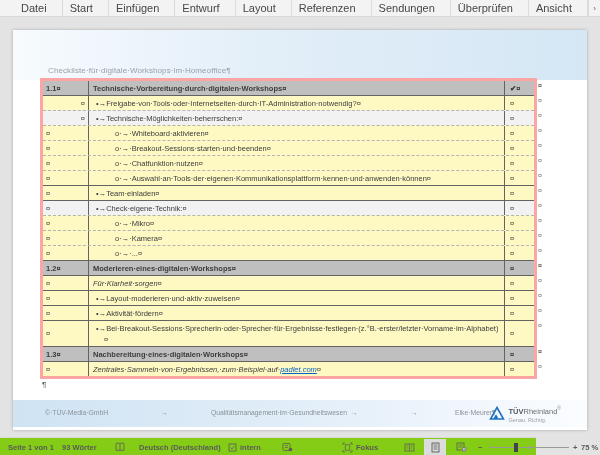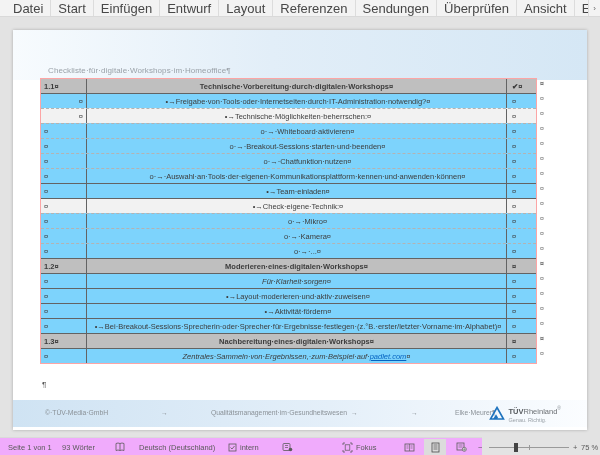--- a/index.html
+++ b/index.html
@@ -4,38 +4,38 @@
 <style>
   * { margin:0; padding:0; box-sizing:border-box; }
   html,body { width:600px; height:455px; overflow:hidden;
     font-family:"Liberation Sans", sans-serif; background:#e3e3e3; }
 
   
   .ribbon { position:absolute; top:0; left:0; width:600px; height:17px;
     background:#f3f3f3; border-bottom:1px solid #d9d9d9;
     display:flex; align-items:center; padding-left:6px; }
   .tabs { display:flex; align-items:center; height:100%; flex:1; overflow:hidden; }
-  .tab { font-size:13px; color:#474747; padding:0 7px; height:100%;
-    display:flex; align-items:center; white-space:nowrap; cursor:default; }
+  .tab { font-size:11px; color:#474747; padding:0 7px; height:100%;
+    display:flex; align-items:center; white-space:nowrap; cursor:default;margin-left:8px; }
   .tab + .tab { border-left:1px solid #dcdcdc; }
   .tab.active { color:#2b579a; }
   .ribbon-chevron { font-size:8px; color:#666; padding:0 4px; border-left:1px solid #dcdcdc; height:100%; display:flex; align-items:center; }
 
   
   .doc-area { position:absolute; top:18px; left:0; width:600px; height:419px; background:#e3e3e3; }
   .page { position:absolute; top:12px; left:13px; width:574px; height:400px;
     background:#ffffff; box-shadow:0 0 3px rgba(0,0,0,.25); }
 
   .header-band { position:absolute; top:0; left:0; width:100%; height:50px;
     background:linear-gradient(to right,#f7fbfe 0%, #e2eef8 45%, #d5e7f5 100%); }
   .doc-title { position:absolute; left:35px; bottom:5px; font-size:8px; color:#9aa1a8; letter-spacing:.1px; }
 
   
   .checklist { position:absolute; top:48px; left:27px; width:497px;
-    border:1px solid #fca5a5; background:#7dd3fc; font-size:7.5px; color:#3c3c3c;text-align:center; }
+    border:3px solid #fca5a5; background:#fef9c3; font-size:7.5px; color:#3c3c3c; }
   .trow { display:flex; align-items:stretch; min-height:14px; position:relative; }
   .trow + .trow { border-top:1px solid #636363; }
   .trow.sep-dashed + .trow, .trow.dashed-top { border-top:1px dashed #b3b3b3; }
   .trow.header { background:#bfbfbf; font-weight:bold; }
   .trow.bg-light { background:#f2f2f2; }
   .cell { display:flex; align-items:center; }
   .cell.num { width:46px; border-right:1px solid #636363; padding:1px 3px; flex:none; }
   .cell.num.right { justify-content:flex-end; }
   .cell.content { flex:1; border-right:1px solid #636363; padding:1.5px 4px; display:block; line-height:11px; }
   .cell.check { width:29px; flex:none; padding:1px 5px; }
@@ -57,22 +57,22 @@
   .footer-item:nth-child(5){ left:398px; }
   .footer-item:nth-child(6){ left:442px; }
   .tuv-logo { position:absolute; right:26px; top:4px; display:flex; align-items:center; gap:4px; }
   .tuv-text { line-height:8px; }
   .tuv-brand { font-size:7.5px; color:#6b6f73; }
   .tuv-brand b { color:#54585c; }
   .tuv-reg { font-size:5px; vertical-align:super; color:#8b9298; }
   .tuv-tag { font-size:5.5px; color:#9aa1a8; }
 
   
-  .status-bar { position:absolute; bottom:0; left:0; width:482px; height:18px;
-    background:#f0abfc; border-top:1px solid #dadada; font-size:7.5px; color:#5a5a5a; }
+  .status-bar { position:absolute; bottom:0; left:0; width:536px; height:18px;
+    background:#84cc16; border-top:1px solid #dadada; font-size:7.5px; color:#5a5a5a;font-weight:bold; }
   .sb { position:absolute; top:5px; white-space:nowrap; cursor:default; }
   .sb-icon { position:absolute; top:3px; width:12px; height:12px; display:flex; align-items:center; justify-content:center; }
   .viewbtn { position:absolute; top:1px; width:22px; height:16px; display:flex; align-items:center; justify-content:center; }
   .viewbtn.selected { background:#dcdcdc; }
   .zoom-track { position:absolute; top:9px; left:489px; width:80px; height:1px; background:#9a9a9a; }
   .zoom-tick { position:absolute; top:7px; width:1px; height:5px; background:#9a9a9a; }
   .zoom-thumb { position:absolute; top:5px; width:4px; height:9px; background:#444; }
   svg.ic { display:block; }
 </style>
 </head>

